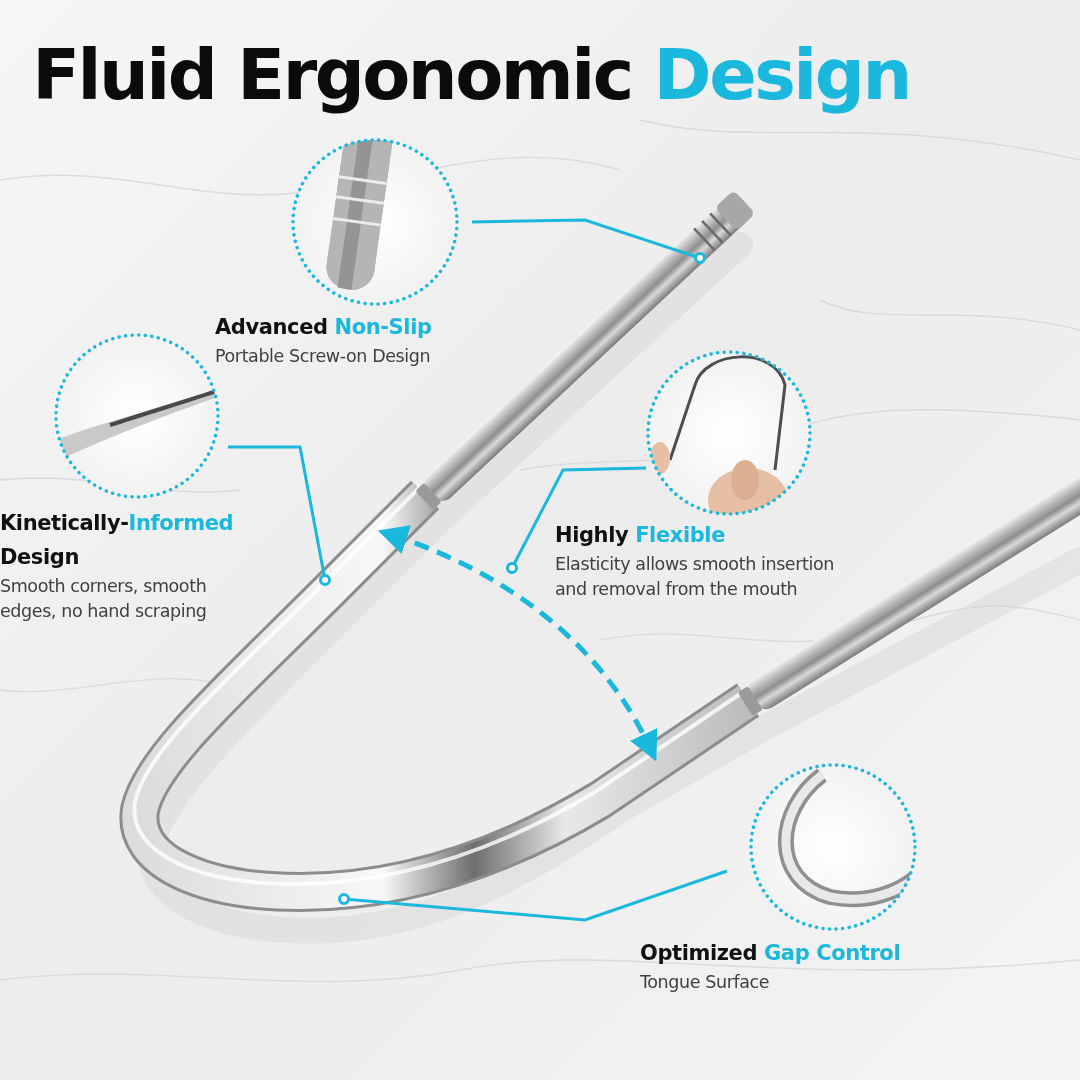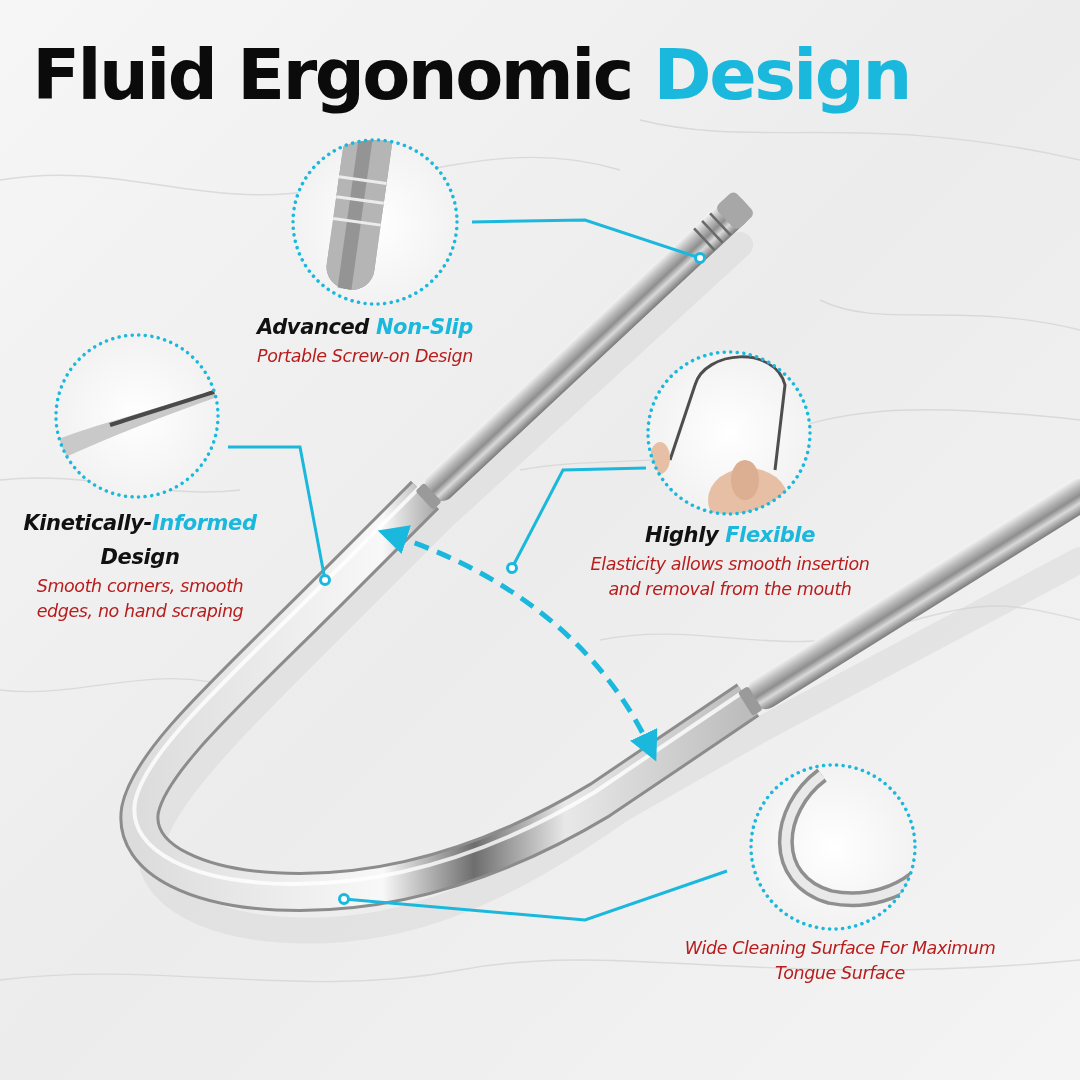--- a/index.html
+++ b/index.html
@@ -6,29 +6,29 @@
   html, body { width: 1080px; height: 1080px; overflow: hidden; background: #f3f3f3; }
   body { font-family: "Liberation Sans", "DejaVu Sans", sans-serif; position: relative; }
   #stage { position: absolute; left: 0; top: 0; width: 1080px; height: 1080px; }
   #art { position: absolute; left: 0; top: 0; width: 1080px; height: 1080px; }
   .title {
     position: absolute; left: 0; top: 30px; width: 942px; text-align: center;
     font-family: "DejaVu Sans", "Liberation Sans", sans-serif;
     font-weight: bold; font-size: 70px; letter-spacing: -2.5px; color: #0b0b0b; line-height: 90px;
   }
   .title .accent { color: #1ab8dc; }
-  .label { position: absolute; text-align: center; color: #111; font-style: italic; }
+  .label { position: absolute; text-align: left; color: #111; }
   .label .head {
     font-family: "DejaVu Sans", "Liberation Sans", sans-serif;
     font-weight: bold; font-size: 21px; letter-spacing: -0.4px; line-height: 34px;
   }
   .label .head .accent { color: #1ab8dc; }
   .label .sub {
     font-family: "DejaVu Sans", "Liberation Sans", sans-serif;
-    font-size: 17.5px; letter-spacing: -0.4px; line-height: 25px; color: #b91c1c;
+    font-size: 17.5px; letter-spacing: -0.4px; line-height: 25px; color: #404040;
   }
 </style>
 </head>
 <body>
 
 <div id="stage">
 
   <svg id="art" viewBox="0 0 1080 1080" xmlns="http://www.w3.org/2000/svg">
     <defs>
       <linearGradient id="marble" x1="0" y1="0" x2="1" y2="1">
@@ -196,17 +196,20 @@
   <div class="label" style="left:0px; top:506px; width:280px;">
     <div class="head">
       <span>Kinetically-</span><span class="accent">Informed</span>
     </div>
     <div class="head">Design</div>
     <div class="sub">Smooth corners, smooth</div>
     <div class="sub">edges, no hand scraping</div>
   </div>
 
   <div class="label" style="left:640px; top:936px; width:400px;">
-    <div class="sub">Wide Cleaning Surface For Maximum</div>
+    <div class="head">
+      <span>Optimized</span>
+      <span class="accent">Gap Control</span>
+    </div>
     <div class="sub">Tongue Surface</div>
   </div>
 
 </div>
 
 </body></html>

